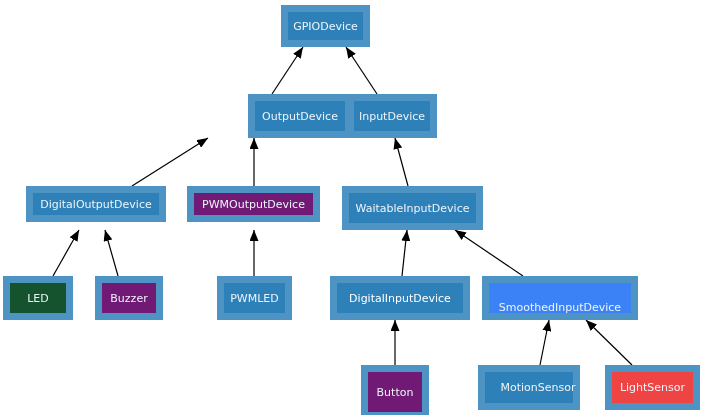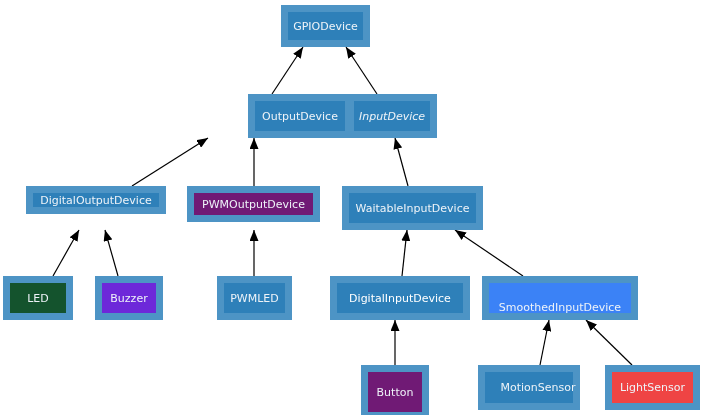--- a/index.html
+++ b/index.html
@@ -63,36 +63,36 @@
         <line x1="632" y1="365" x2="586" y2="320" stroke="#000000" stroke-width="1.2" marker-end="url(#arrowhead)"></line>
       </g>
   </svg>
   <div id="node-layer">
       <div class="node" style="left: 281px; top: 5px; width: 89px; height: 42px; background: rgb(46, 128, 185); border-color: rgb(77, 148, 197); color: rgb(238, 243, 248);">
         <span>GPIODevice</span>
       </div>
       <div class="node" style="left: 201px; top: 94px; width: 104px; height: 44px; background: rgb(46, 128, 185); border-color: rgb(77, 148, 197); color: rgb(238, 243, 248); margin-left: 47px;">
         <span>OutputDevice</span>
       </div>
-      <div class="node" style="left: 347px; top: 94px; width: 90px; height: 44px; background: rgb(46, 128, 185); border-color: rgb(77, 148, 197); color: rgb(238, 243, 248); font-style: italic;">
+      <div class="node" style="left: 347px; top: 94px; width: 90px; height: 44px; background: rgb(46, 128, 185); border-color: rgb(77, 148, 197); color: rgb(238, 243, 248);">
         <span>InputDevice</span>
       </div>
-      <div class="node" style="left: 26px; top: 186px; width: 140px; height: 28px; background: rgb(46, 128, 185); border-color: rgb(77, 148, 197); color: rgb(238, 243, 248);">
+      <div class="node" style="left: 26px; top: 186px; width: 140px; height: 36px; background: rgb(46, 128, 185); border-color: rgb(77, 148, 197); color: rgb(238, 243, 248);">
         <span>DigitalOutputDevice</span>
       </div>
       <div class="node" style="left: 187px; top: 186px; width: 133px; height: 36px; background: #701a75; border-color: rgb(77, 148, 197); color: rgb(238, 243, 248);">
         <span>PWMOutputDevice</span>
       </div>
       <div class="node" style="left: 342px; top: 186px; width: 141px; height: 44px; background: rgb(46, 128, 185); border-color: rgb(77, 148, 197); color: rgb(238, 243, 248);">
         <span>WaitableInputDevice</span>
       </div>
       <div class="node" style="left: 3px; top: 276px; width: 70px; height: 44px; background: #14532d; border-color: rgb(77, 148, 197); color: rgb(238, 243, 248);">
         <span>LED</span>
       </div>
-      <div class="node" style="left: 95px; top: 276px; width: 68px; height: 44px; background: #6d28d9; border-color: rgb(77, 148, 197); color: rgb(238, 243, 248);">
+      <div class="node" style="left: 95px; top: 276px; width: 68px; height: 44px; background: #701a75; border-color: rgb(77, 148, 197); color: rgb(238, 243, 248);">
         <span>Buzzer</span>
       </div>
       <div class="node" style="left: 217px; top: 276px; width: 75px; height: 44px; background: rgb(46, 128, 185); border-color: rgb(77, 148, 197); color: rgb(238, 243, 248); text-align: center;">
         <span>PWMLED</span>
       </div>
       <div class="node" style="left: 330px; top: 276px; width: 140px; height: 44px; background: rgb(46, 128, 185); border-color: rgb(77, 148, 197); color: #ffffff;">
         <span>DigitalInputDevice</span>
       </div>
       <div class="node" style="left: 482px; top: 276px; width: 156px; height: 44px; background: #3b82f6; border-color: rgb(77, 148, 197); color: rgb(238, 243, 248); align-items: flex-end;">
         <span>SmoothedInputDevice</span>

